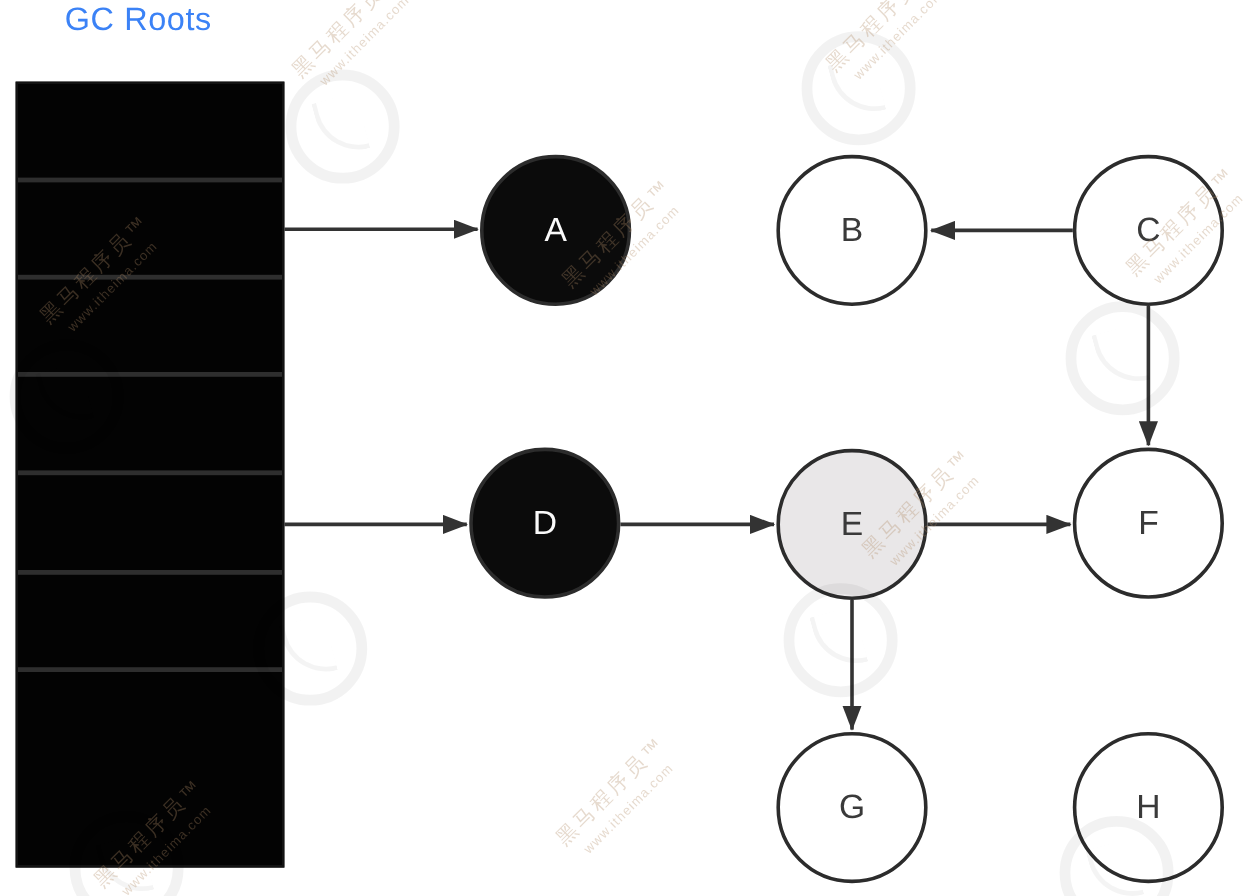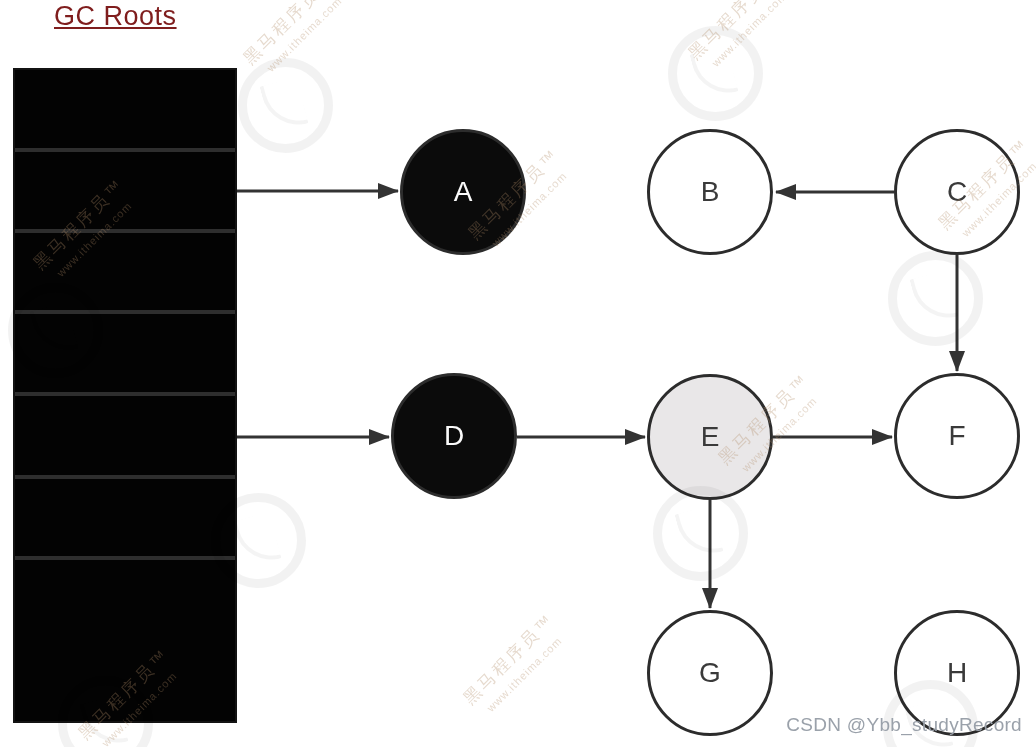--- a/index.html
+++ b/index.html
@@ -6,21 +6,21 @@
   .canvas{
     position:relative;
     width:1036px;height:747px;
     background:#ffffff;
     overflow:hidden;
     font-family:"Liberation Sans", sans-serif;
   }
   
   .gc-title{
     position:absolute;left:54px;top:1px;
-    font-size:27px;font-weight:400;color:#7f1d1d;letter-spacing:.5px;text-decoration:underline;
+    font-size:27px;font-weight:400;color:#3b82f6;letter-spacing:.5px;
   }
   
   .stack{
     position:absolute;left:13px;top:68px;
     width:224px;height:655px;
     box-sizing:border-box;
     background:#2e2e2e;
     border:2px solid #131313;
     display:flex;flex-direction:column;gap:4px;
   }
@@ -158,15 +158,14 @@
     <div class="wm-tile" style="left:440px;top:590px">
       <span class="wm-brand">黑马程序员™</span>
       <span class="wm-site">www.itheima.com</span>
     </div>
     <div class="wm-tile" style="left:55px;top:625px">
       <span class="wm-brand">黑马程序员™</span>
       <span class="wm-site">www.itheima.com</span>
     </div>
   </div>
 
-  <div class="credit">CSDN @Ybb_studyRecord</div>
 
 </div>
 
 </body></html>

